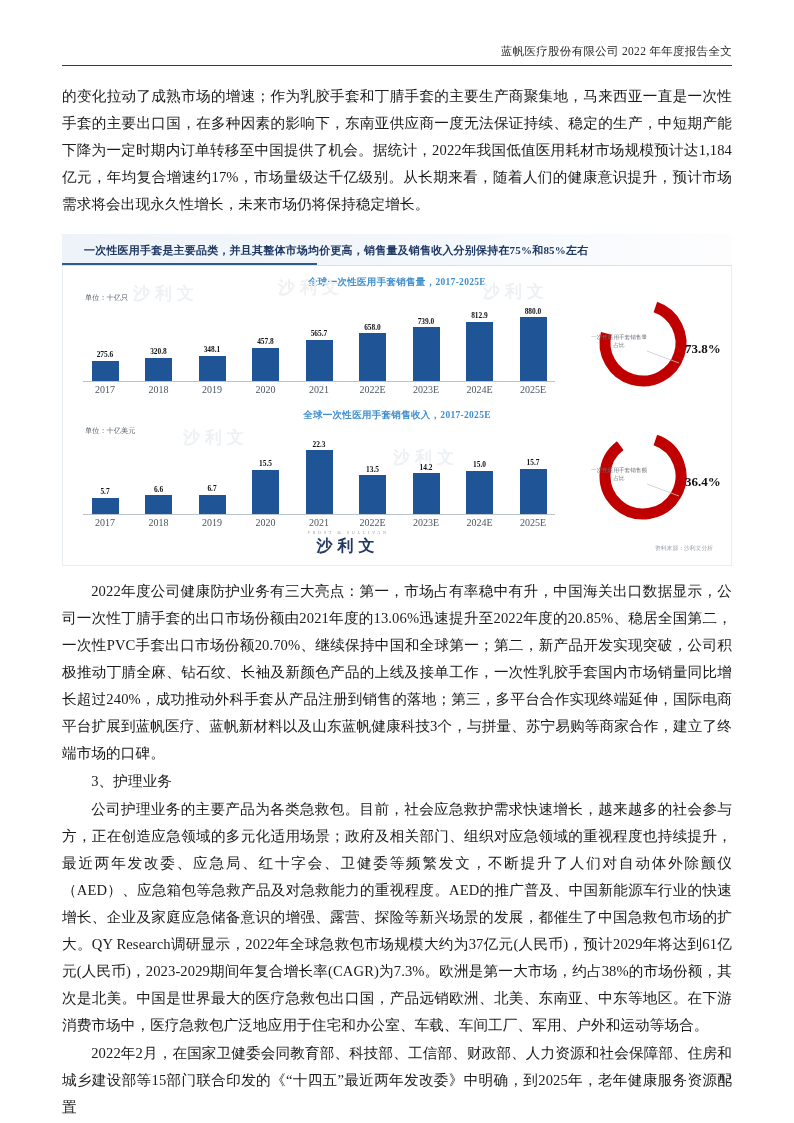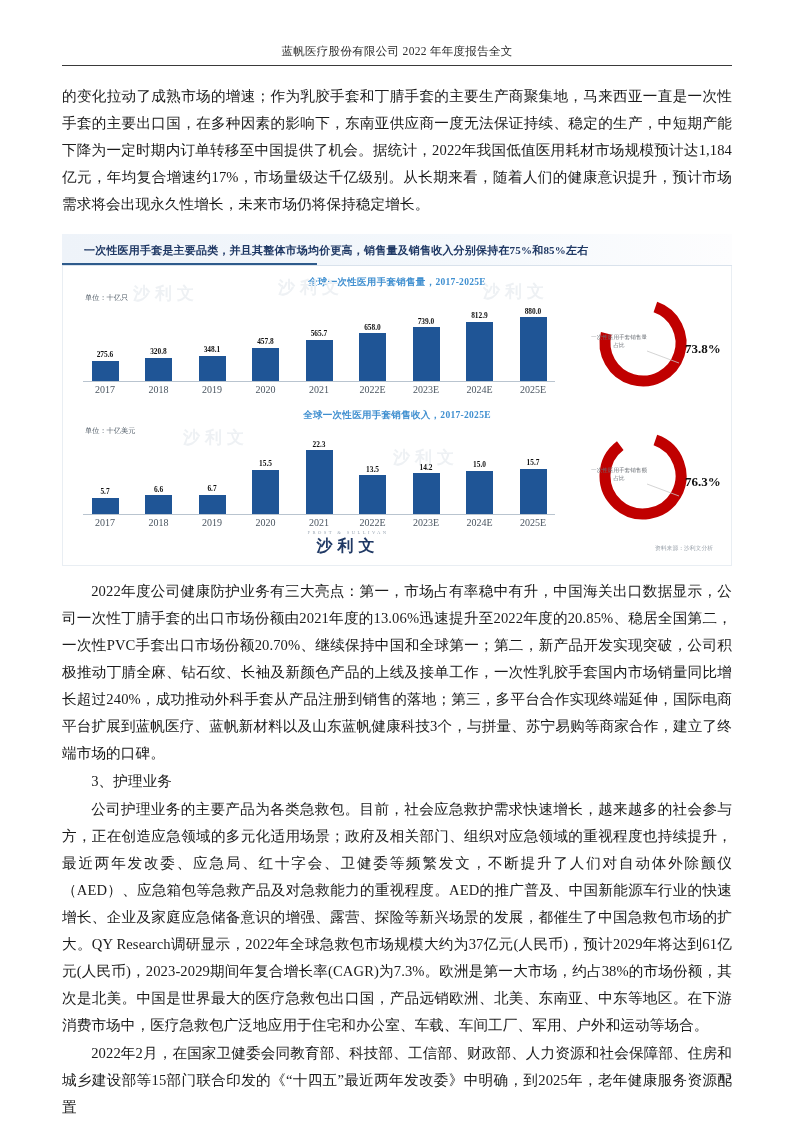--- a/index.html
+++ b/index.html
@@ -8,21 +8,21 @@
     background:#ffffff;
     font-family:"Liberation Serif", serif;
     color:#1a1a1a;
     position:relative;
     overflow:hidden;
   }
   .page { position:relative; width:794px; height:1123px; box-sizing:border-box;
           padding:44px 62px 40px 62px; }
 
   
-  .header { text-align:center; font-size:11.5px; color:#2b2b2b; letter-spacing:.3px;
+  .header { text-align:right; font-size:11.5px; color:#2b2b2b; letter-spacing:.3px;
             padding-bottom:6px; }
   .header-rule { border-bottom:1.6px solid #3a3a3a; margin-bottom:17px; }
 
   
   p.body {
     font-size:14.6px;
     line-height:27px;
     text-align:justify;
     text-justify:inter-ideograph;
     margin:0 0 1px 0;
@@ -250,21 +250,21 @@
               <div class="tick">2025E</div>
             </div>
         </div>
         <div class="chart-right">
           <div class="donut-wrap" id="donut-1">
               <svg width="96" height="96" viewBox="0 0 96 96">
                 <path d="M 60.37 12.07 A 38 38 0 1 1 25.24 17.57" fill="none" stroke="#c00000" stroke-width="11"></path>
                 <line x1="52" y1="56" x2="84" y2="68" stroke="#c9c9c9" stroke-width="0.8"></line>
               </svg>
               <div class="donut-cap" style="left: 26px; top: 40px;">一次性医用手套销售额占比</div>
-              <div class="donut-pct" style="left: 120px; top: 48px;">76.3%</div>
+              <div class="donut-pct" style="left: 120px; top: 48px;">36.4%</div>
             </div>
         </div>
       </div>
 
       <div class="fig-footer">
         <div class="logo">
           <div class="logo-tag">FROST &amp; SULLIVAN</div>
           <div class="logo-name">沙利文</div>
         </div>
         <div class="src">资料来源：沙利文分析</div>

